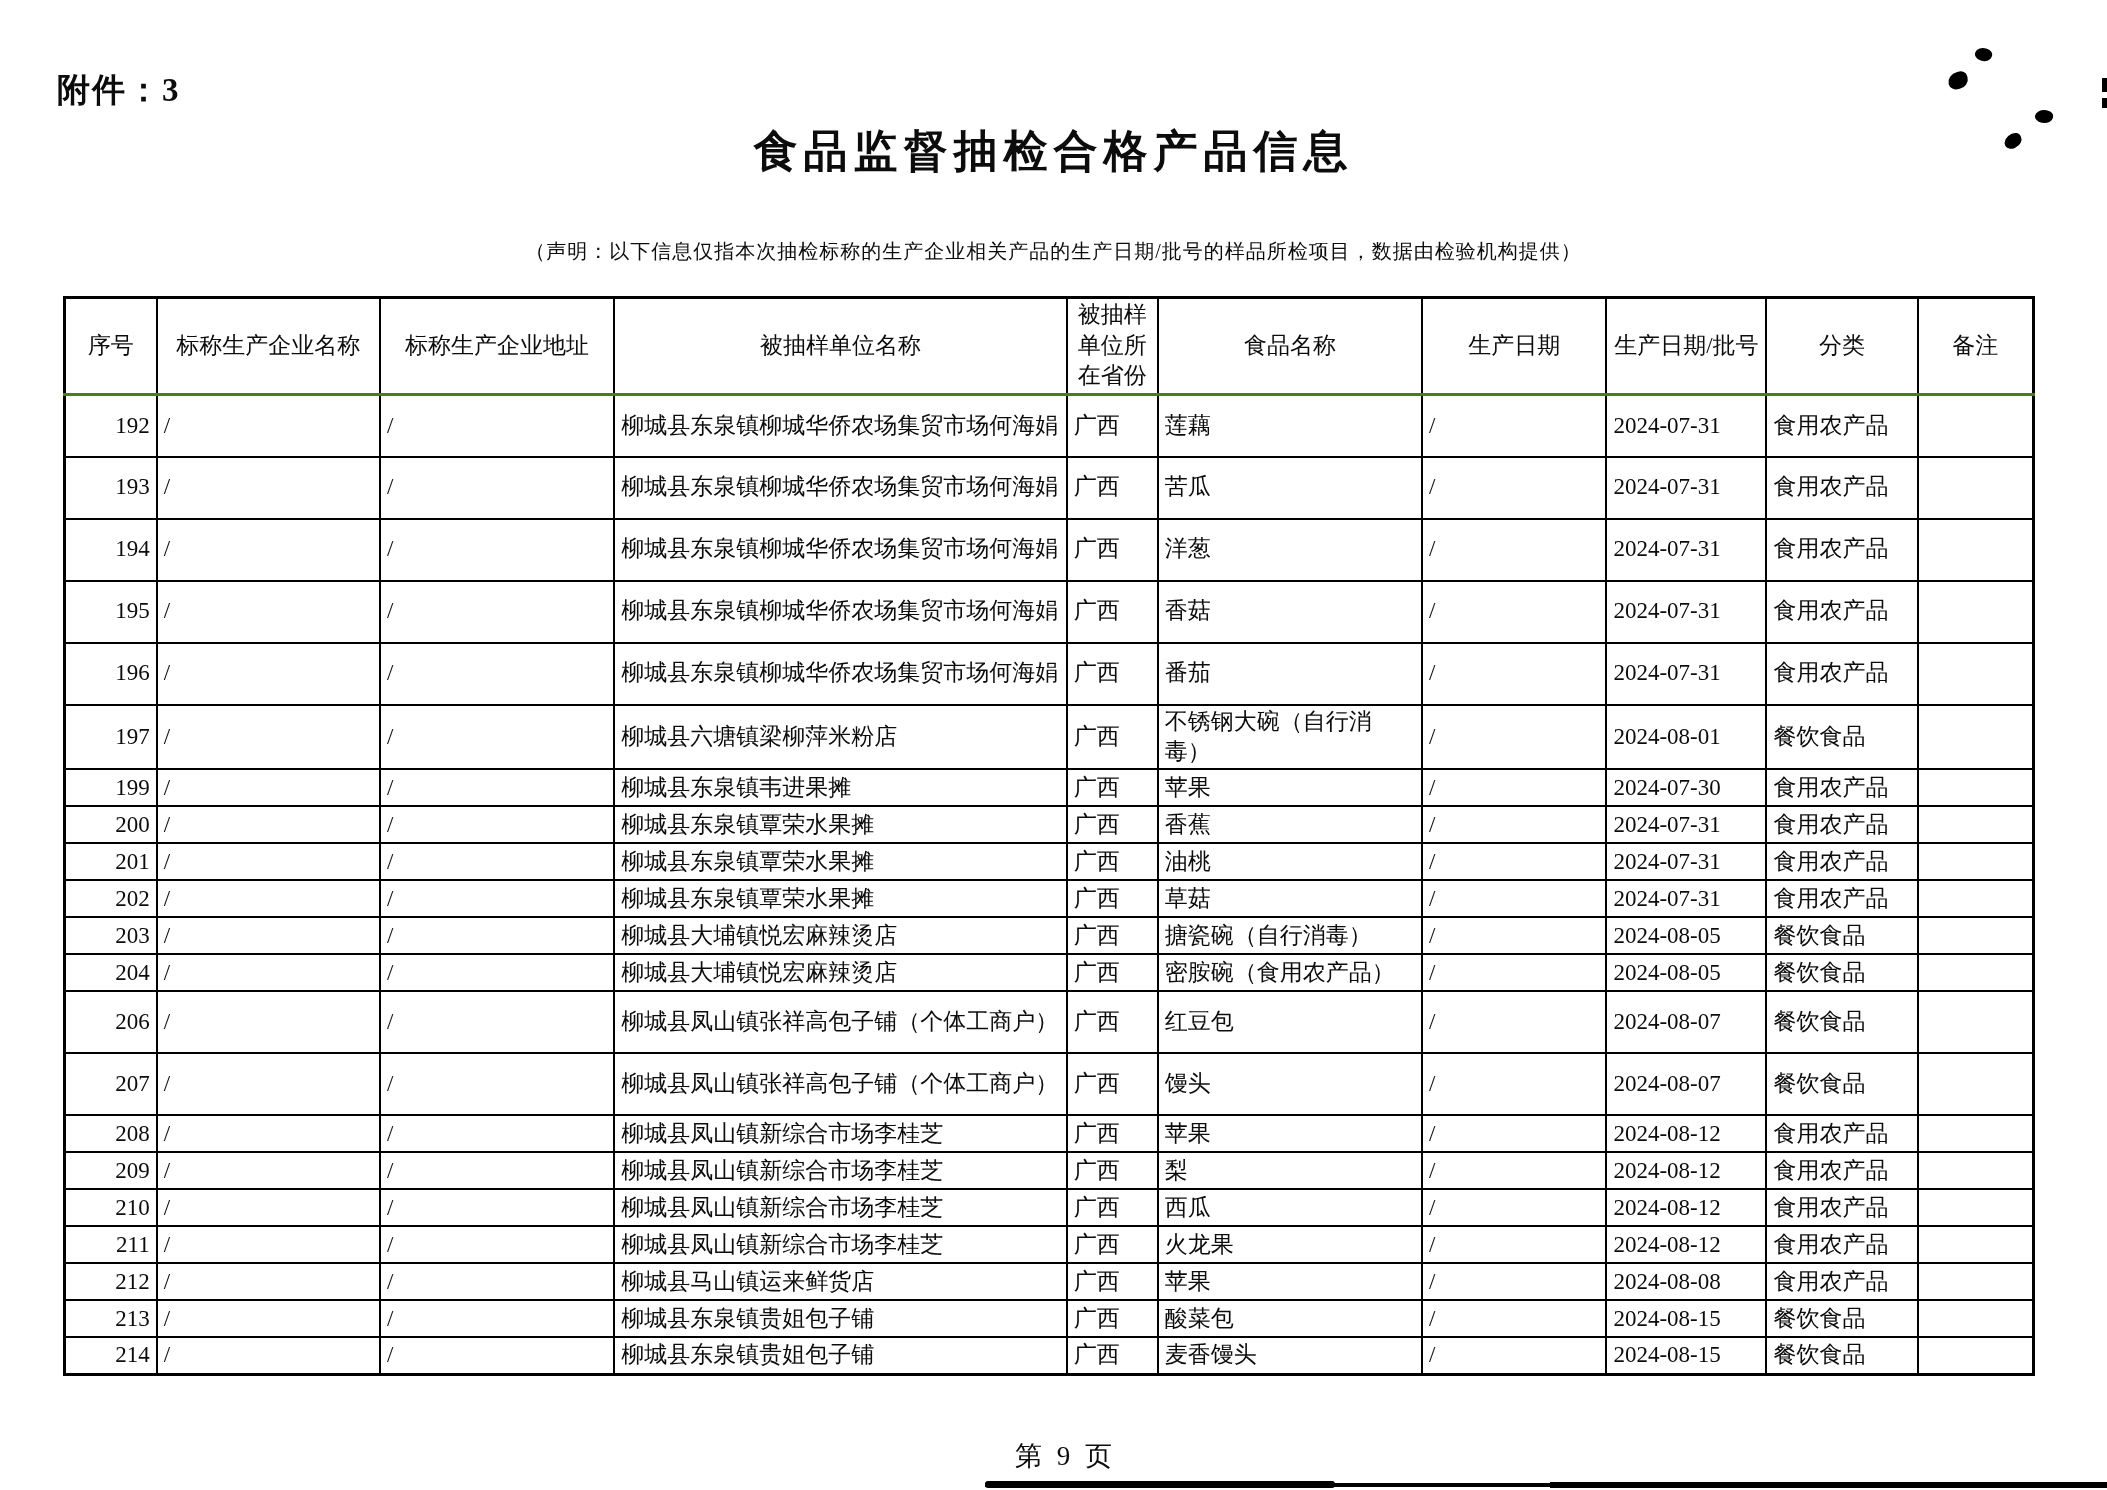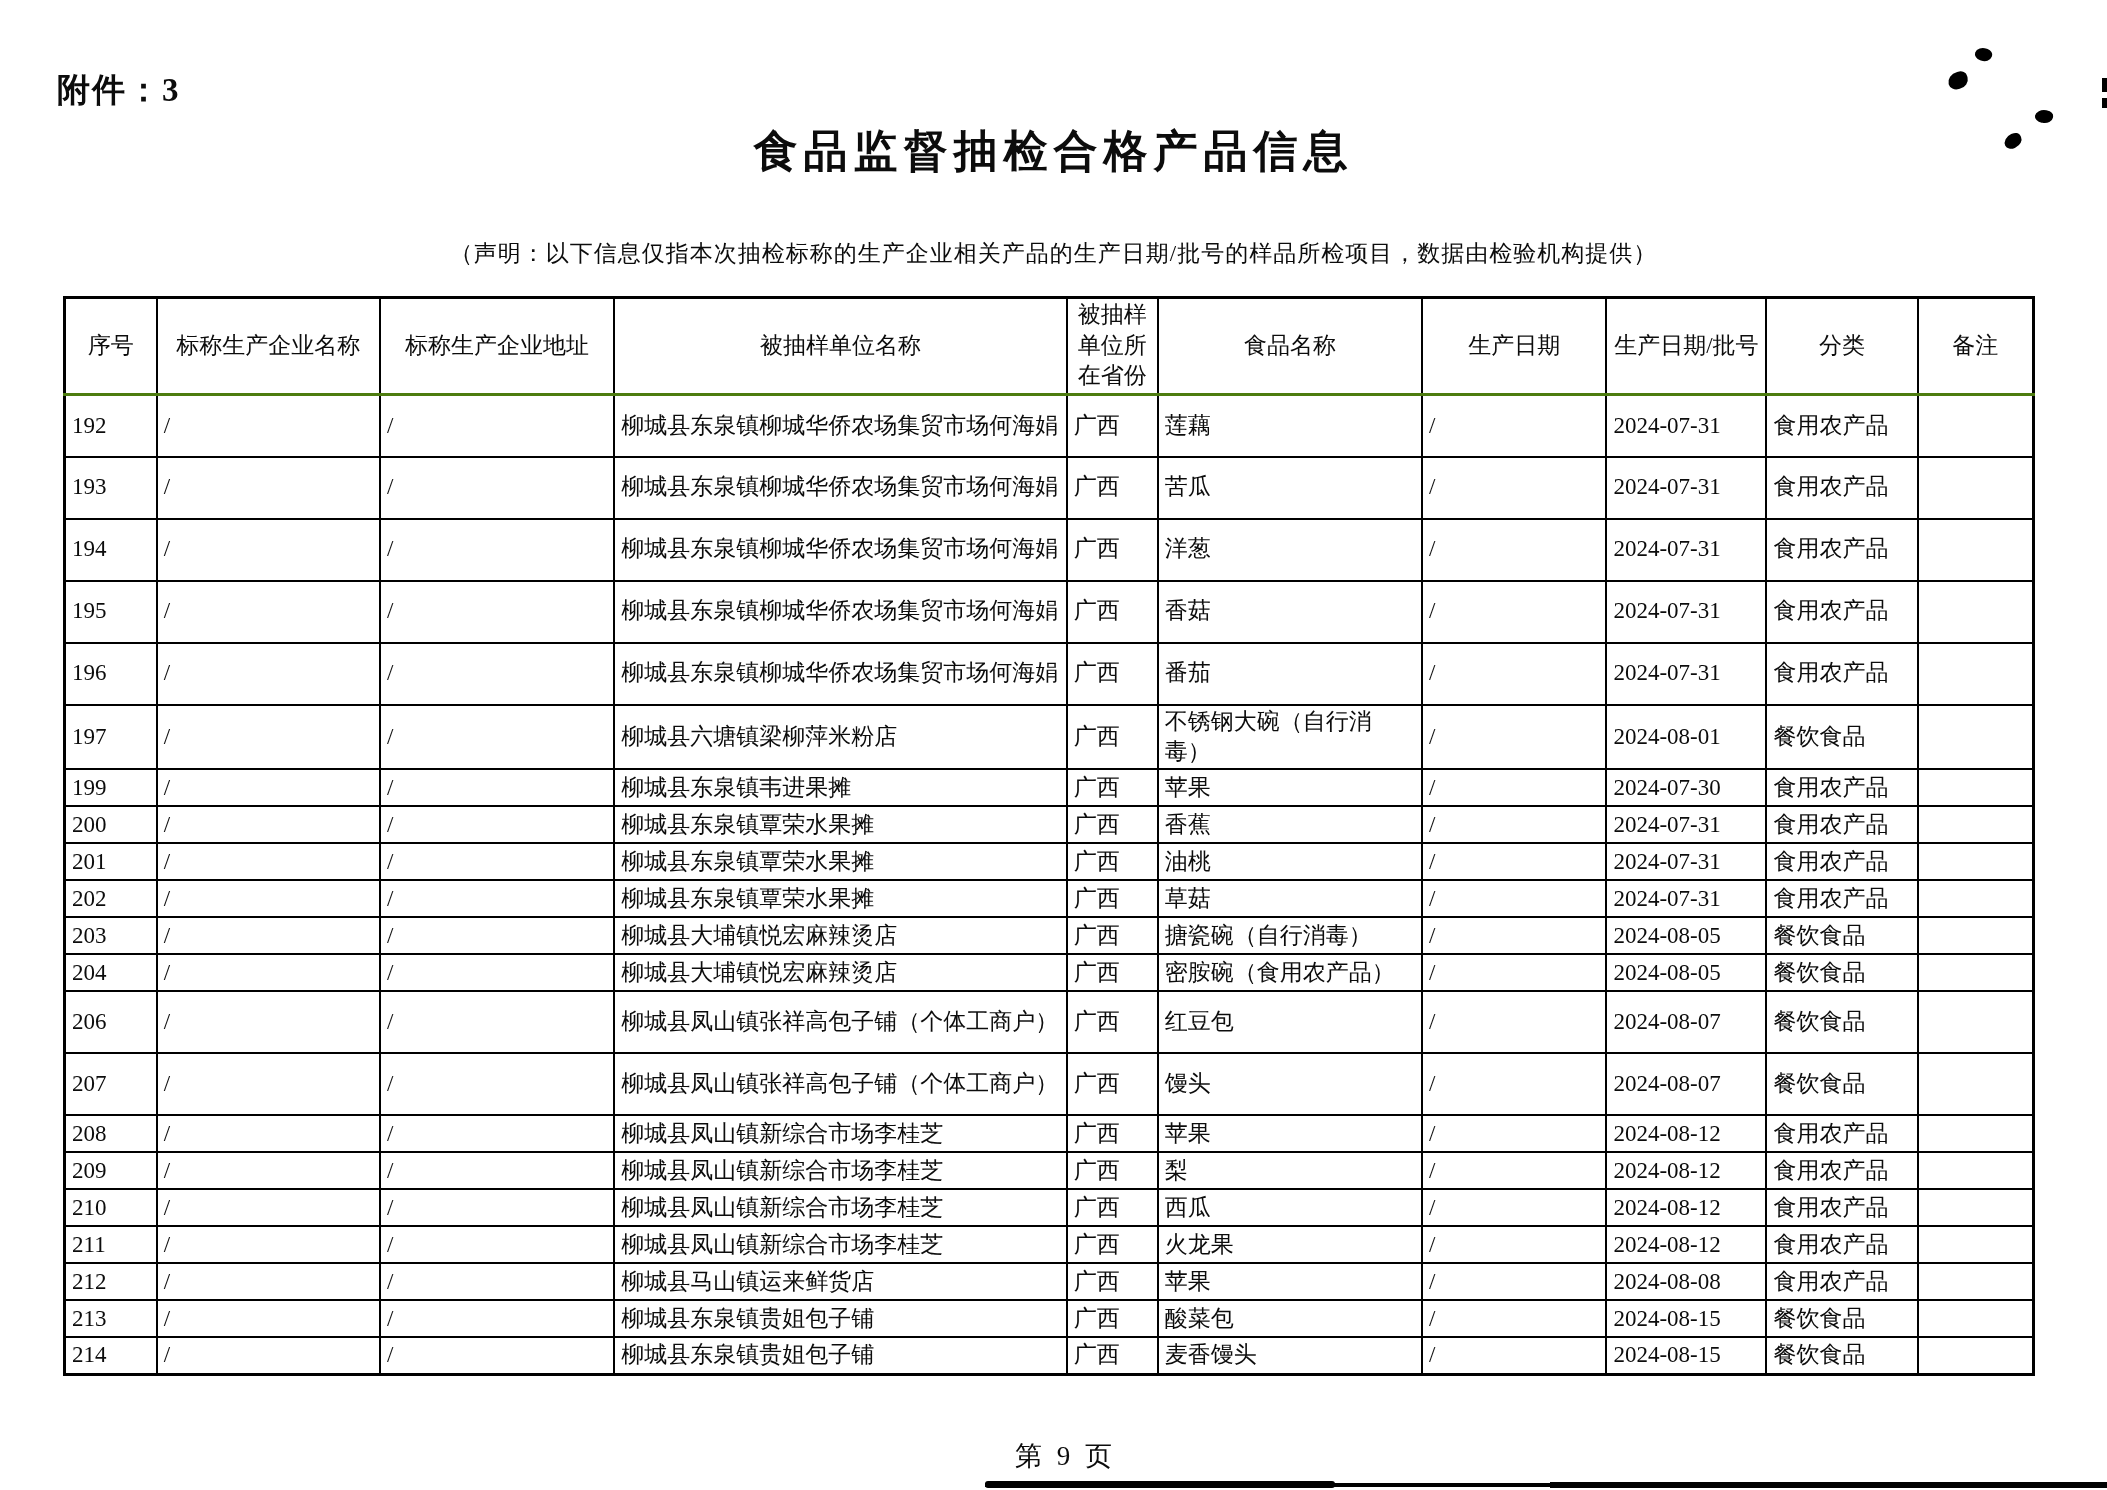--- a/index.html
+++ b/index.html
@@ -14,21 +14,21 @@
   .attachment{
     position:absolute;left:57px;top:68px;
     font-size:33px;letter-spacing:2px;font-weight:bold;
   }
   .doc-title{
     position:absolute;left:0;top:122px;width:100%;
     text-align:center;font-size:44px;font-weight:bold;letter-spacing:6px;
   }
   .declaration{
     position:absolute;left:0;top:238px;width:100%;
-    text-align:center;font-size:23px;letter-spacing:1px;
+    text-align:center;font-size:20px;letter-spacing:1px;
   }
   table.grid{
     position:absolute;left:63px;top:296px;
     width:1972px;
     border-collapse:collapse;
     table-layout:fixed;
     border:3px solid #000;
   }
   table.grid th,table.grid td{
     border:2px solid #000;
@@ -41,21 +41,21 @@
     word-break:break-all;
   }
   table.grid thead th{
     height:92px;
     text-align:center;
     border-bottom:3px solid #4d7c0f;
     padding:1px 4px;
   }
   tr.tall{height:62px;}
   tr.short{height:37px;}
-  td.c0{text-align:left;padding-right:8px;margin-left:38px;}
+  td.c0{text-align:right;padding-right:8px;margin-left:38px;}
   td.c1,td.c2,td.c3,td.c4,td.c5,td.c6,td.c8,td.c9{text-align:left;padding-left:8px;}
   td.c3{font-size:24px;padding-left:9px;padding-right:9px;}
   td.c7{text-align:left;padding-left:7px;letter-spacing:0px;}
   
   .speck{position:absolute;background:#000;border-radius:60% 40% 55% 45%;}
   .edge-mark{position:absolute;background:#000;}
   .bottom-streak{position:absolute;background:#000;}
 </style>
 </head>
 <body>

